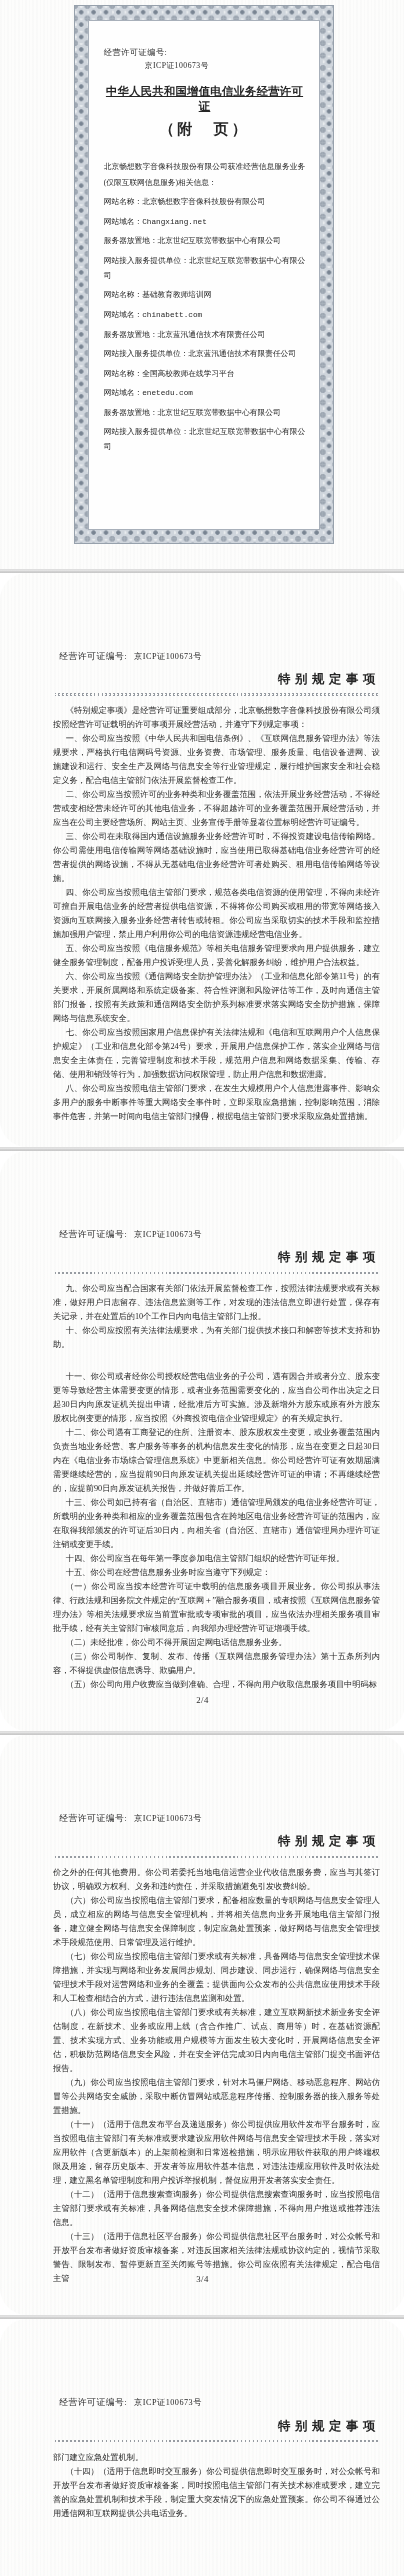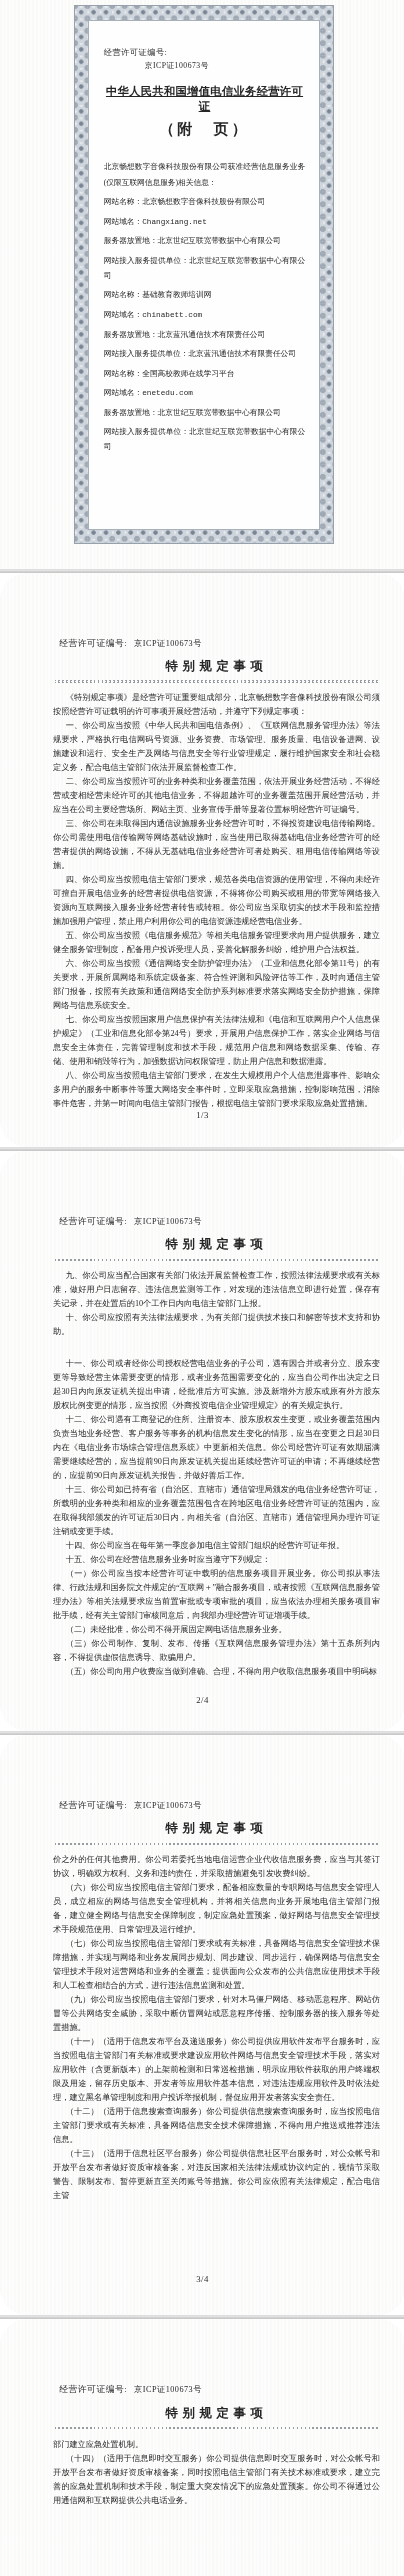--- a/index.html
+++ b/index.html
@@ -49,29 +49,29 @@
   .cert-lic-num{font-size:7.7px;margin:3.6px 0 0 41px;letter-spacing:0.5px;}
   .cert-title{
     font-size:11.3px;font-weight:bold;text-align:center;
     margin:12.4px 0 0 0;letter-spacing:0.3px;line-height:15.5px;text-decoration:underline;
   }
   .cert-sub{font-size:15px;font-weight:bold;text-align:center;margin:5.2px 0 0 0;letter-spacing:3.1px;}
   .cert-intro{font-size:7.7px;line-height:15.5px;margin:20.6px 0 0 0;text-align:justify;}
   .cert-entries{margin-top:4.1px;}
   .cert-entries p{font-size:7.7px;line-height:15px;margin:4.6px 0 0 0;text-align:justify;font-family:Liberation Mono, monospace;}
   
-  .prov-page{padding:3px 25px 0 53px;box-sizing:border-box;border-radius:27px;}
+  .prov-page{padding:16px 25px 0 53px;box-sizing:border-box;border-radius:27px;}
   #page2{height:574px;}
   #page3{height:580px;}
   #page4{height:580px;}
   #page5{height:554px;}
   .prov-head{padding-top:62px;margin-left:6.2px;font-size:8.8px;letter-spacing:0.5px;}
   .prov-head .licnum{margin-left:4.1px;font-size:8.2px;}
   .prov-title{
-    text-align:center;font-size:12.4px;font-weight:bold;
+    text-align:right;font-size:12.4px;font-weight:bold;
     letter-spacing:4.6px;margin:8.2px 0 5.2px 0;
   }
   .zigzag{
     height:2.6px;margin:0 2.1px 8.2px 2.1px;
     background:
       repeating-linear-gradient(115deg,#979ca2 0 0.9px, rgba(0,0,0,0) 0.9px 3.6px),
       repeating-linear-gradient(65deg,#979ca2 0 0.9px, rgba(0,0,0,0) 0.9px 3.6px);
   }
   .prov-body p{
     margin:0;font-size:8.2px;line-height:14px;
@@ -171,20 +171,21 @@
     <span>经营许可证编号:</span>
     <span class="licnum">京ICP证100673号</span>
   </div>
   <h2 class="prov-title">特别规定事项</h2>
   <div class="zigzag"></div>
   <div class="prov-body">
 
   <p>价之外的任何其他费用。你公司若委托当地电信运营企业代收信息服务费，应当与其签订协议，明确双方权利、义务和违约责任，并采取措施避免引发收费纠纷。</p>
       <p>（六）你公司应当按照电信主管部门要求，配备相应数量的专职网络与信息安全管理人员，成立相应的网络与信息安全管理机构，并将相关信息向业务开展地电信主管部门报备，建立健全网络与信息安全保障制度，制定应急处置预案，做好网络与信息安全管理技术手段规范使用、日常管理及运行维护。</p>
       <p>（七）你公司应当按照电信主管部门要求或有关标准，具备网络与信息安全管理技术保障措施，并实现与网络和业务发展同步规划、同步建设、同步运行，确保网络与信息安全管理技术手段对运营网络和业务的全覆盖；提供面向公众发布的公共信息应使用技术手段和人工检查相结合的方式，进行违法信息监测和处置。</p>
+      <p>（八）你公司应当按照电信主管部门要求或有关标准，建立互联网新技术新业务安全评估制度，在新技术、业务或应用上线（含合作推广、试点、商用等）时，在基础资源配置、技术实现方式、业务功能或用户规模等方面发生较大变化时，开展网络信息安全评估，积极防范网络信息安全风险，并在安全评估完成30日内向电信主管部门提交书面评估报告。</p>
       <p>（九）你公司应当按照电信主管部门要求，针对木马僵尸网络、移动恶意程序、网站仿冒等公共网络安全威胁，采取中断仿冒网站或恶意程序传播、控制服务器的接入服务等处置措施。</p>
       <p>（十一）（适用于信息发布平台及递送服务）你公司提供应用软件发布平台服务时，应当按照电信主管部门有关标准或要求建设应用软件网络与信息安全管理技术手段，落实对应用软件（含更新版本）的上架前检测和日常巡检措施，明示应用软件获取的用户终端权限及用途，留存历史版本、开发者等应用软件基本信息，对违法违规应用软件及时依法处理，建立黑名单管理制度和用户投诉举报机制，督促应用开发者落实安全责任。</p>
       <p>（十二）（适用于信息搜索查询服务）你公司提供信息搜索查询服务时，应当按照电信主管部门要求或有关标准，具备网络信息安全技术保障措施，不得向用户推送或推荐违法信息。</p>
       <p>（十三）（适用于信息社区平台服务）你公司提供信息社区平台服务时，对公众帐号和开放平台发布者做好资质审核备案，对违反国家相关法律法规或协议约定的，视情节采取警告、限制发布、暂停更新直至关闭账号等措施。你公司应依照有关法律规定，配合电信主管</p>
     </div>
   <div class="pagenum" style="top:539px">3/4</div>
 </section>
 
 <div class="sep"></div>
 

